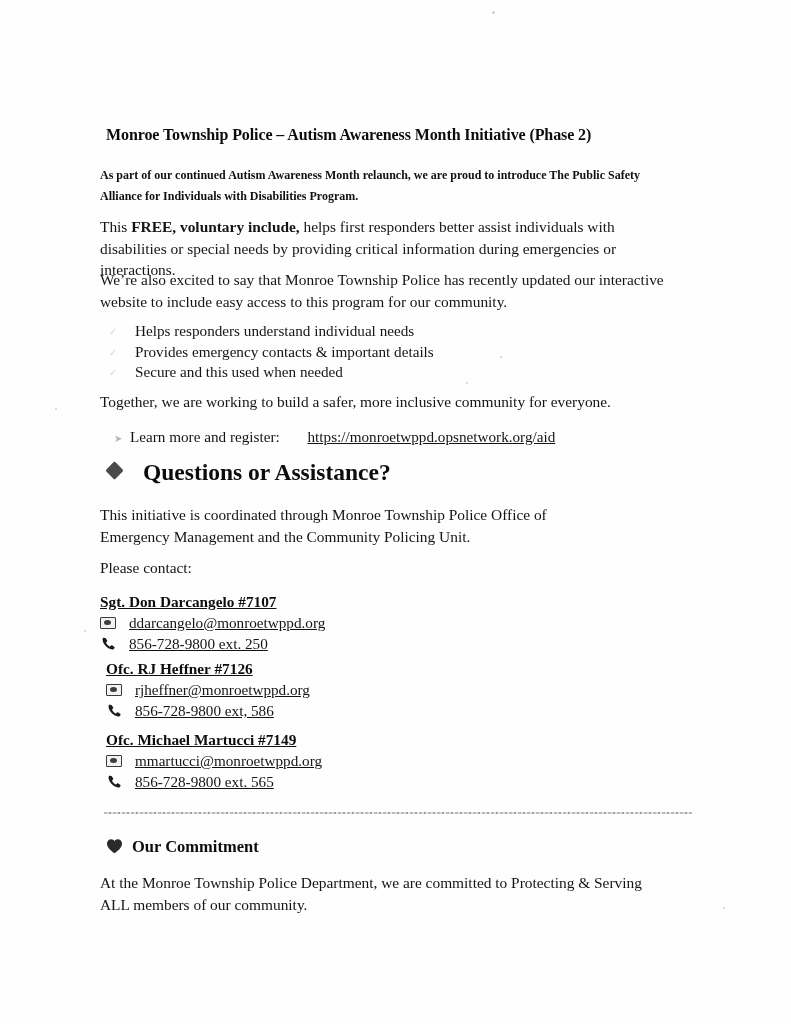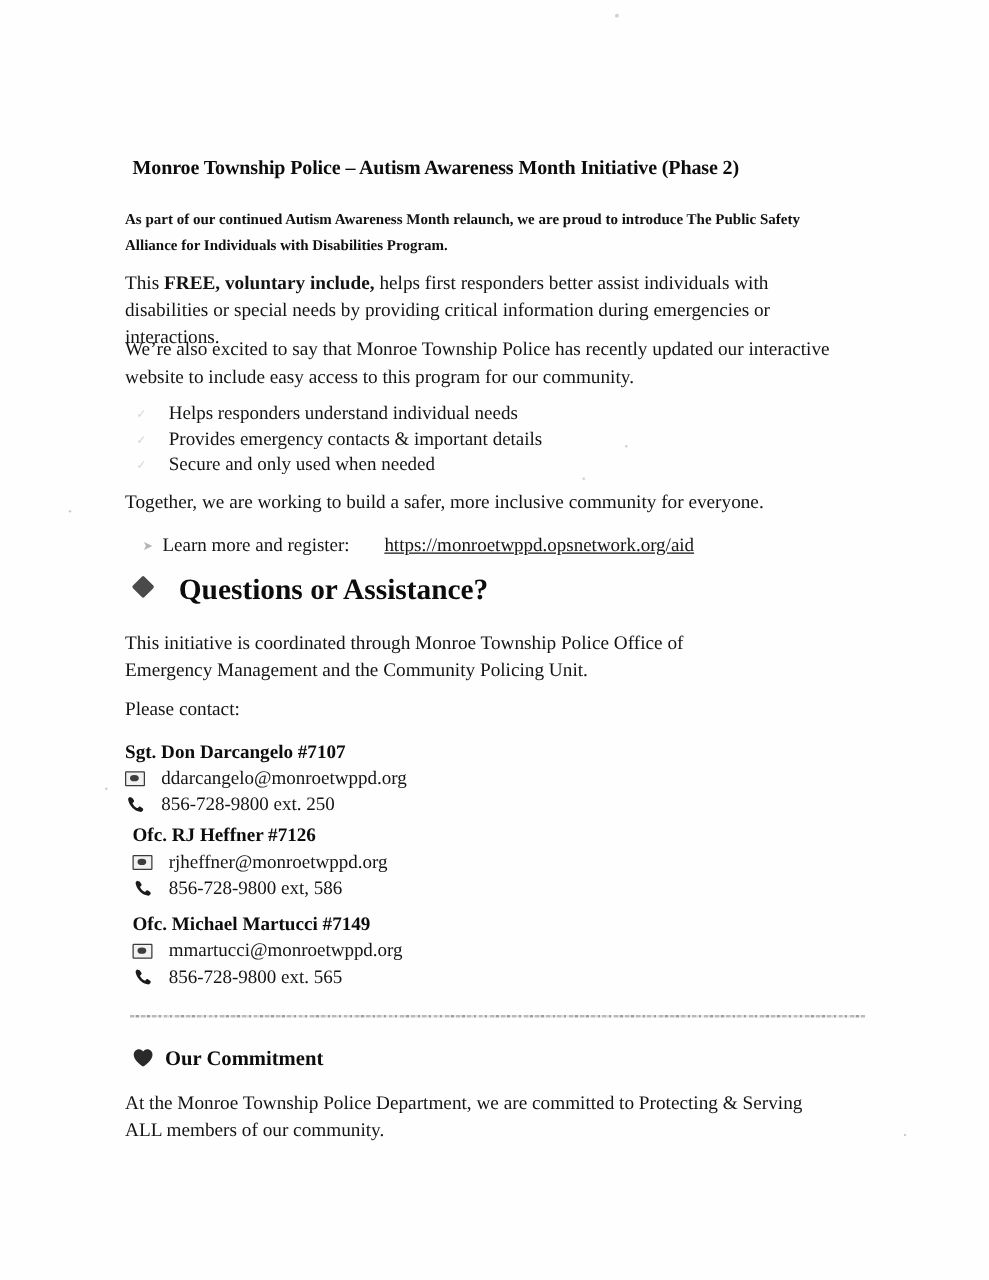--- a/index.html
+++ b/index.html
@@ -140,20 +140,21 @@
     position: relative;
     top: -3px;
     border-radius: 1.5px;
   }
 
   
   .contact {
     position: absolute;
     left: 0px;
     width: 420px;
+    text-decoration: underline;
   }
   .c1 { top: 592px; left: 0px; }
   .c2 { top: 659px; left: 6px; }
   .c3 { top: 730px; left: 6px; }
 
   .c-name {
     font-size: 15.3px;
     font-weight: bold;
     line-height: 20px;
     color: #0d0d0d;
@@ -268,21 +269,21 @@
       <div class="check-row">
         <span class="check-mark">✓</span>
         <span>Helps responders understand individual needs</span>
       </div>
       <div class="check-row">
         <span class="check-mark">✓</span>
         <span>Provides emergency contacts &amp; important details</span>
       </div>
       <div class="check-row">
         <span class="check-mark">✓</span>
-        <span>Secure and only used when needed</span>
+        <span>Secure and this used when needed</span>
       </div>
     </div>
 
     <div class="para p-together">Together, we are working to build a safer, more inclusive community for everyone.</div>
 
     <div class="link-row">
       <span class="link-bullet">➤</span><span>Learn more and register:</span>
       <a class="link-url" href="#">https://monroetwppd.opsnetwork.org/aid</a>
     </div>
 

